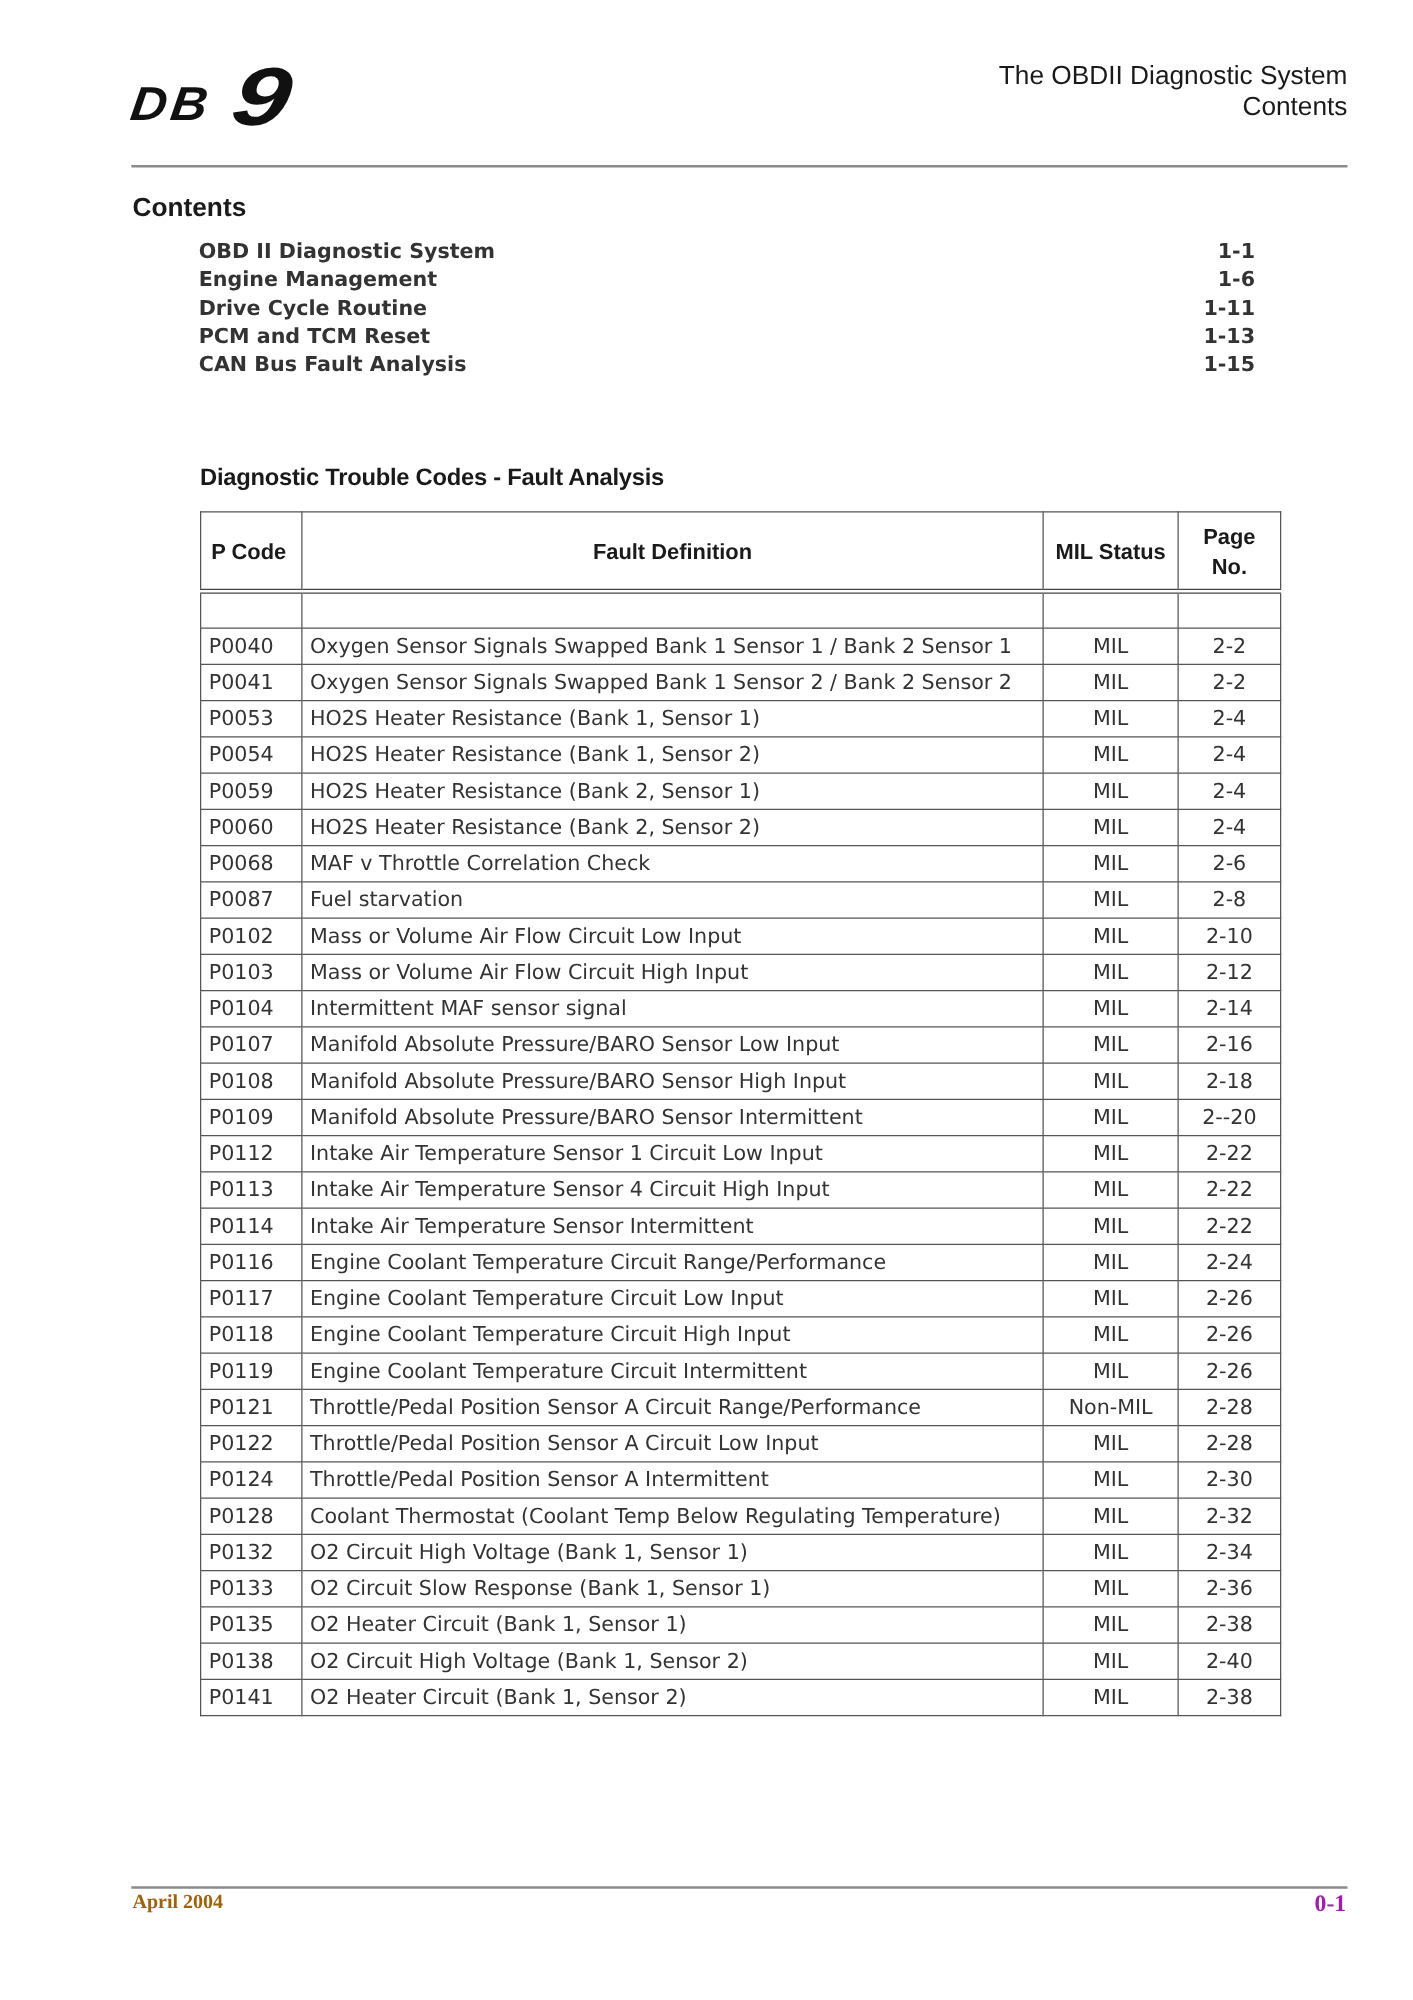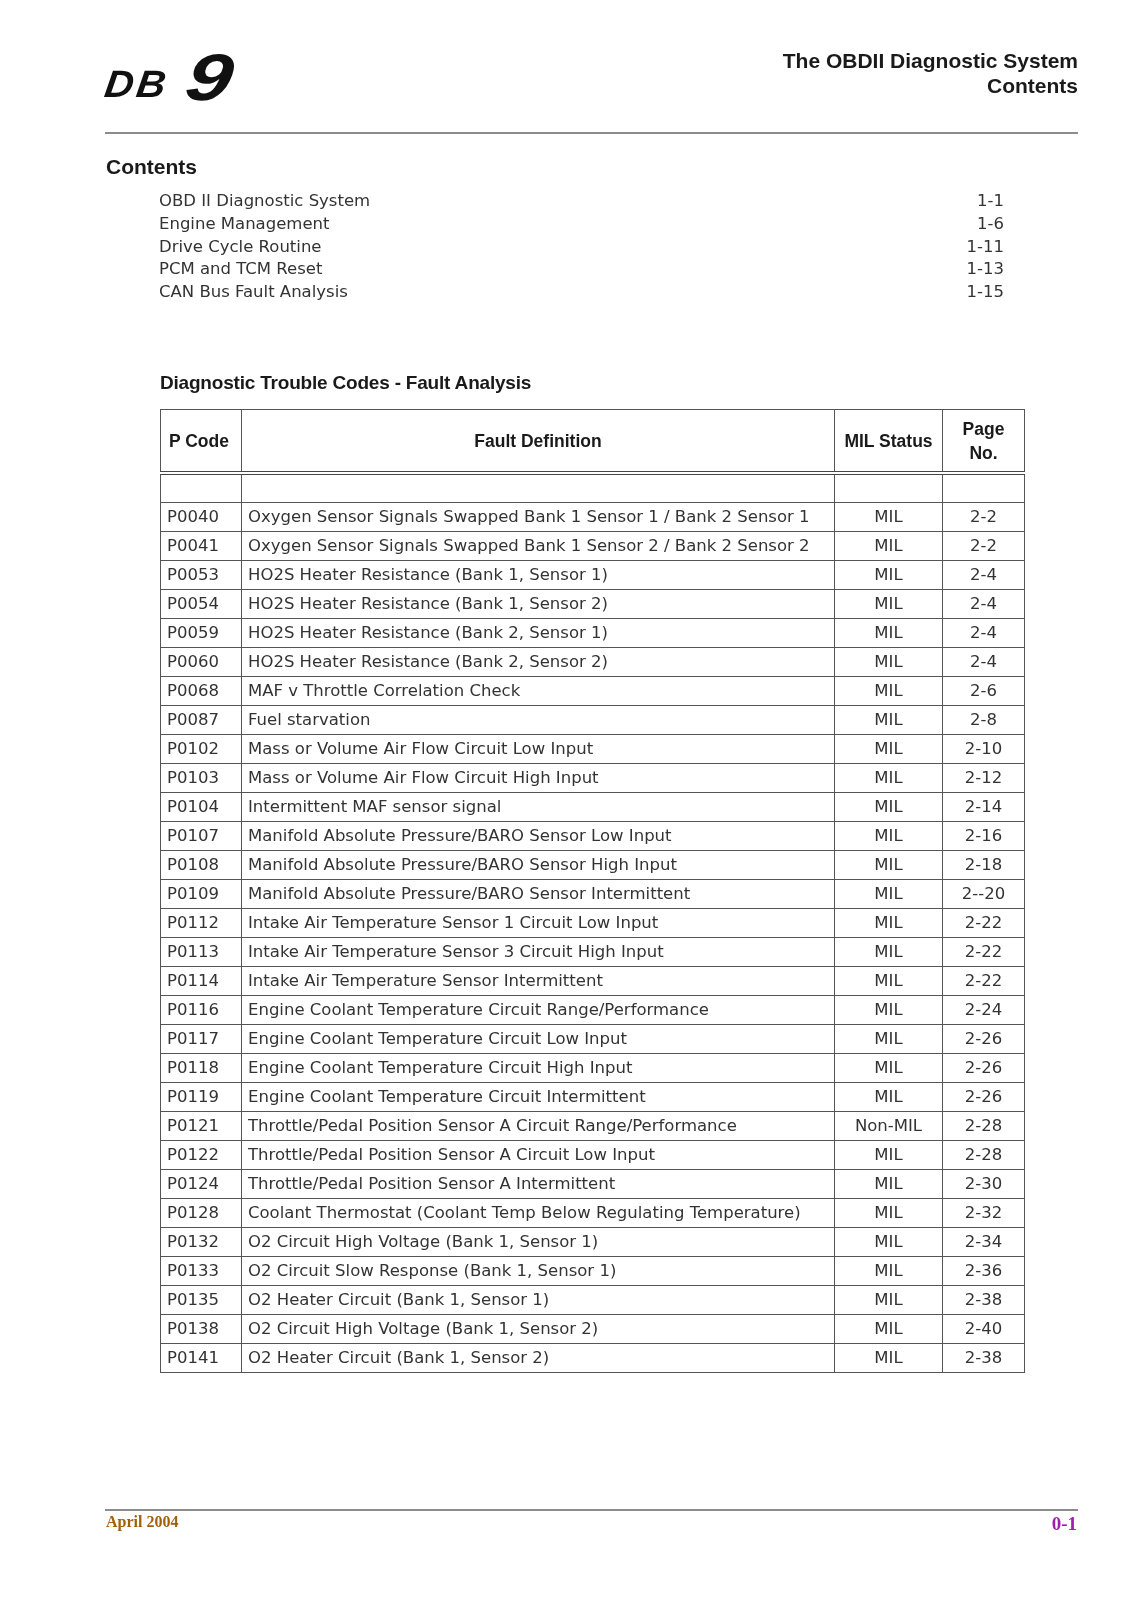--- a/index.html
+++ b/index.html
@@ -17,35 +17,35 @@
       font-size: 40px; letter-spacing: 3px; color: #111111; line-height: 1;
       transform: skewX(-8deg) scaleY(0.95); margin-bottom: 6px;
     }
     .logo-9 {
       font-family: "Liberation Sans", sans-serif; font-weight: 900; font-style: italic;
       font-size: 66px; color: #111111; line-height: 1; margin-left: 12px;
       transform: skewX(-10deg) scaleX(1.25); transform-origin: left bottom;
     }
     .header-title {
       position: absolute; right: 52px; top: 48px; text-align: right;
-      font-family: "Liberation Sans", sans-serif; font-weight: bold;
+      font-family: "Liberation Sans", sans-serif; font-weight: normal;
       font-size: 21px; line-height: 25px; color: #1a1a1a;
     }
     .rule {
       position: absolute; left: 105px; width: 973px; height: 2px; background: #8c8c8c;
     }
     .rule-top { top: 132px; }
     .rule-bottom { top: 1509px; }
     .contents-heading {
       position: absolute; left: 106px; top: 155px;
       font-family: "Liberation Sans", sans-serif; font-weight: bold;
       font-size: 21px; color: #1a1a1a;
     }
     .toc {
-      position: absolute; left: 159px; top: 190px; width: 845px;
+      position: absolute; left: 159px; top: 190px; width: 845px; font-weight: bold;
     }
     .toc-row {
       display: flex; justify-content: space-between;
       height: 22.8px; line-height: 22.8px; font-size: 16.5px; color: #333333;
     }
     .toc-page { text-align: right; min-width: 60px; }
     .table-title {
       position: absolute; left: 160px; width: 863px; top: 372px; text-align: left;
       font-family: "Liberation Sans", sans-serif; font-weight: bold;
       font-size: 19px; color: #1a1a1a; letter-spacing: -0.2px;
@@ -236,21 +236,21 @@
         <td class="page">2--20</td>
       </tr>
       <tr class="data">
         <td class="code">P0112</td>
         <td class="def">Intake Air Temperature Sensor 1 Circuit Low Input</td>
         <td class="mil">MIL</td>
         <td class="page">2-22</td>
       </tr>
       <tr class="data">
         <td class="code">P0113</td>
-        <td class="def">Intake Air Temperature Sensor 3 Circuit High Input</td>
+        <td class="def">Intake Air Temperature Sensor 4 Circuit High Input</td>
         <td class="mil">MIL</td>
         <td class="page">2-22</td>
       </tr>
       <tr class="data">
         <td class="code">P0114</td>
         <td class="def">Intake Air Temperature Sensor Intermittent</td>
         <td class="mil">MIL</td>
         <td class="page">2-22</td>
       </tr>
       <tr class="data">

